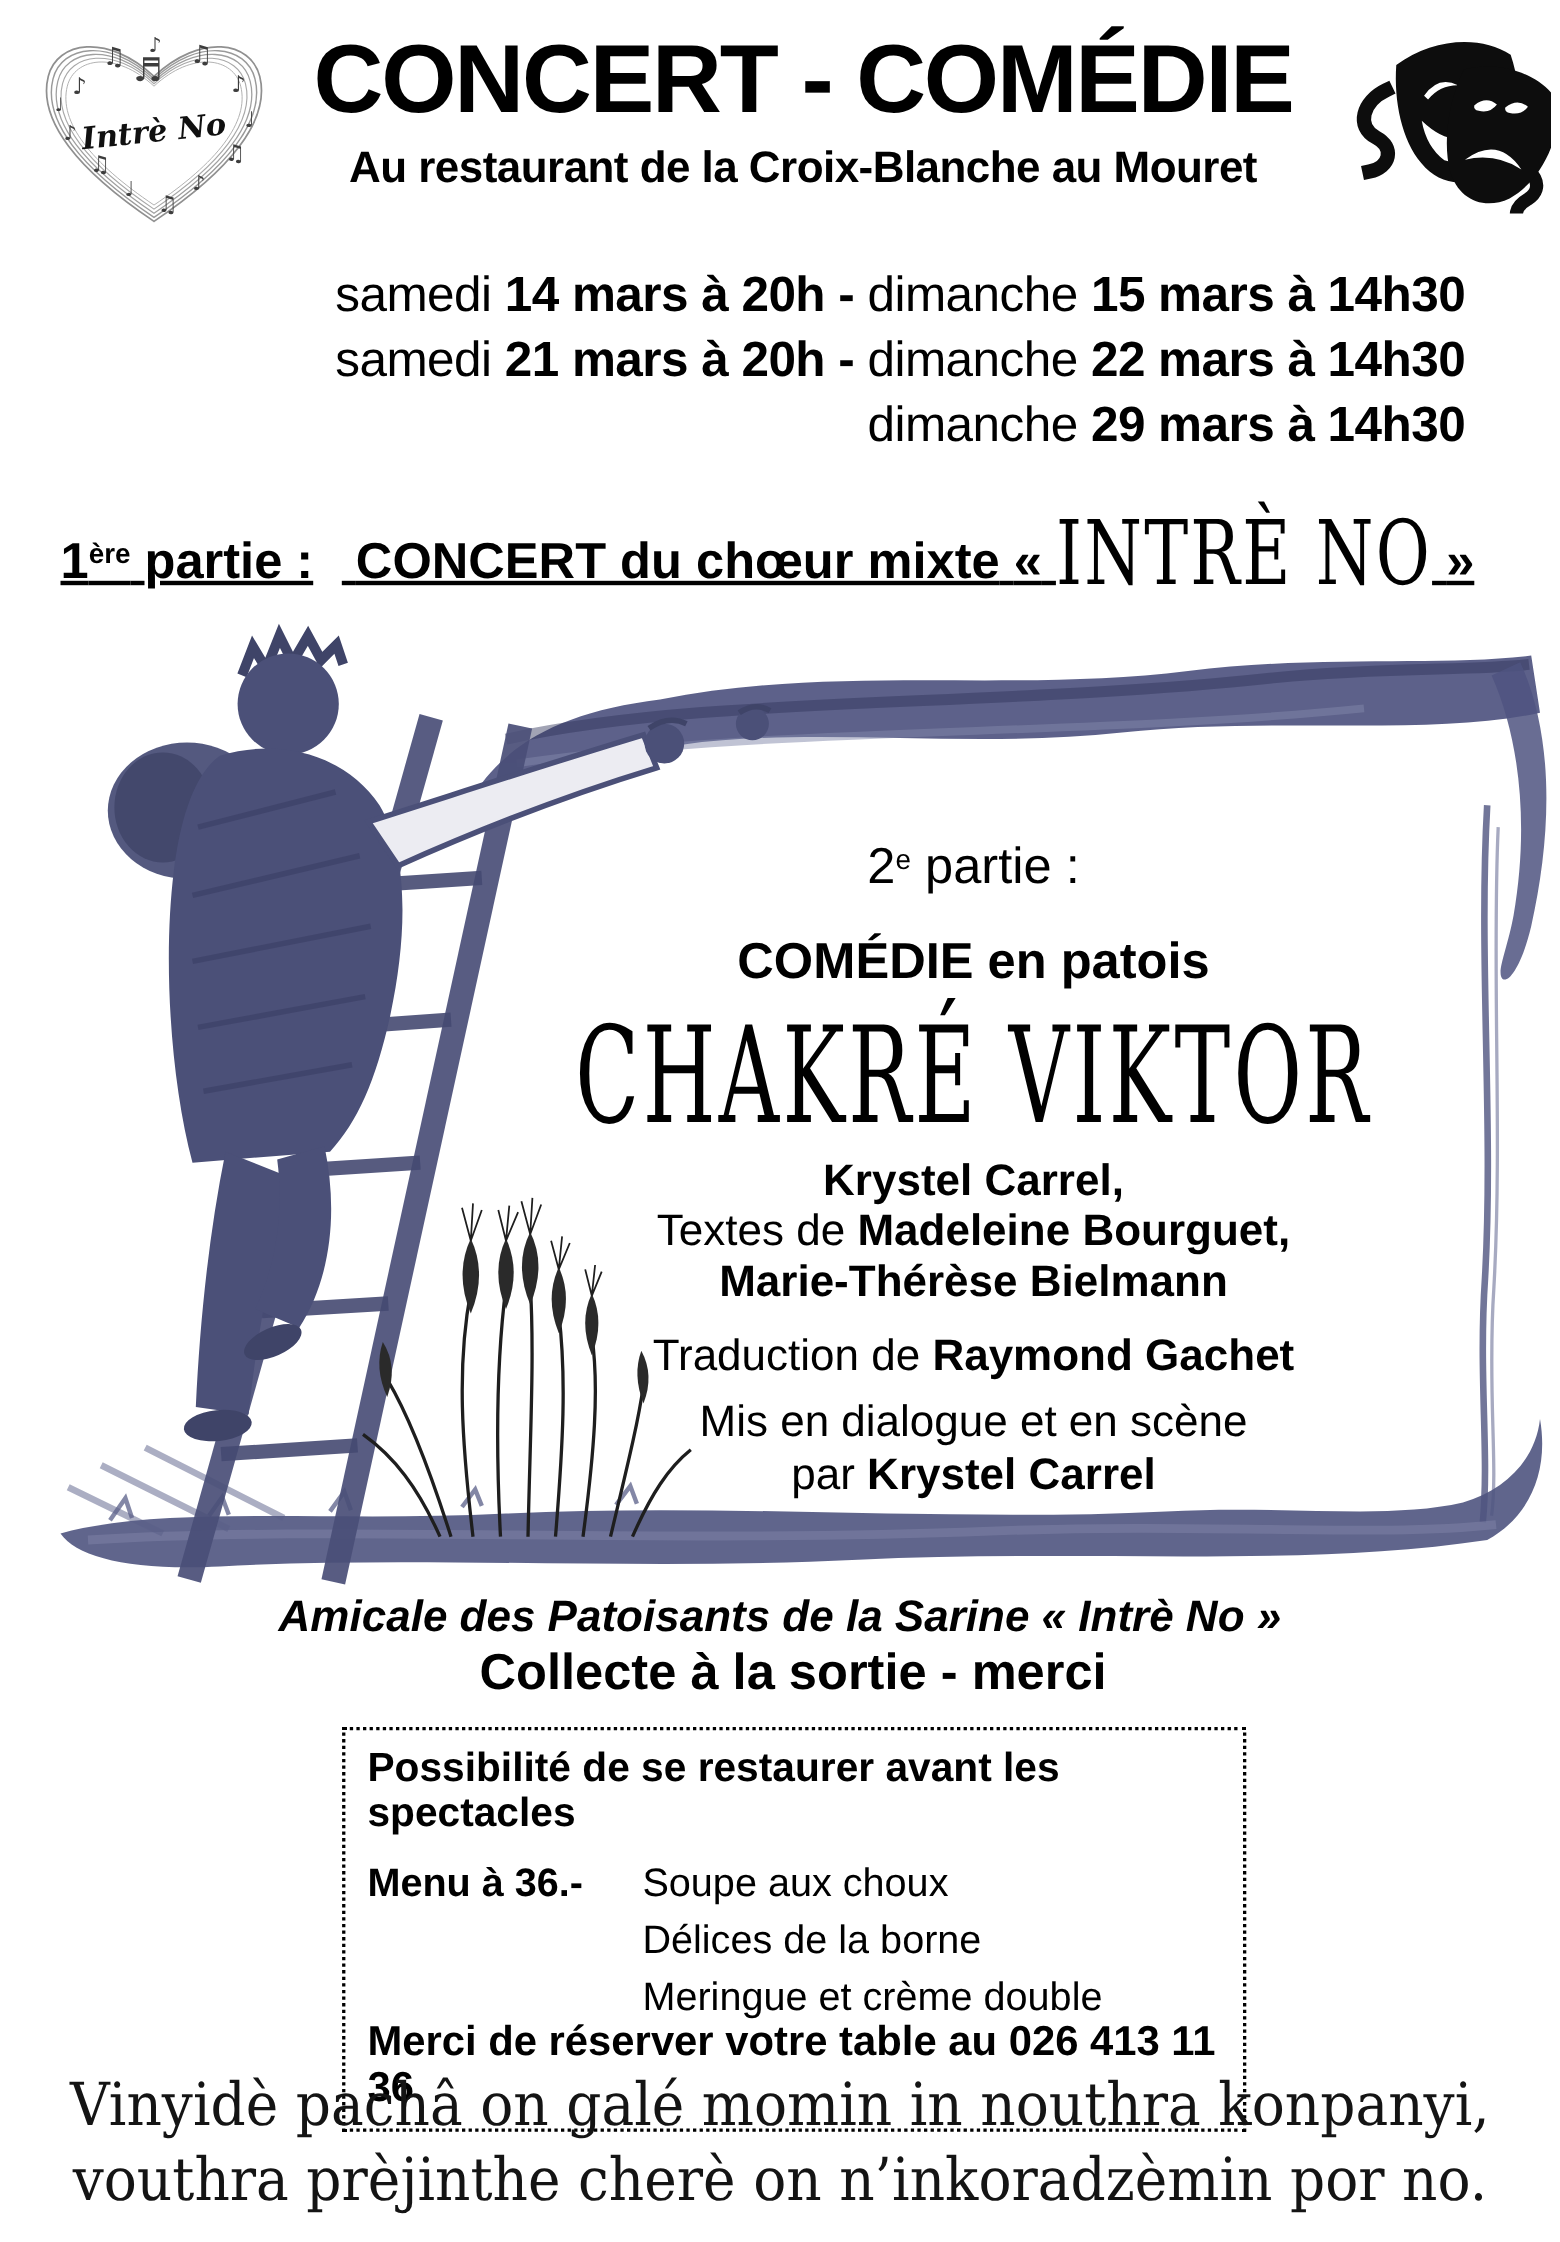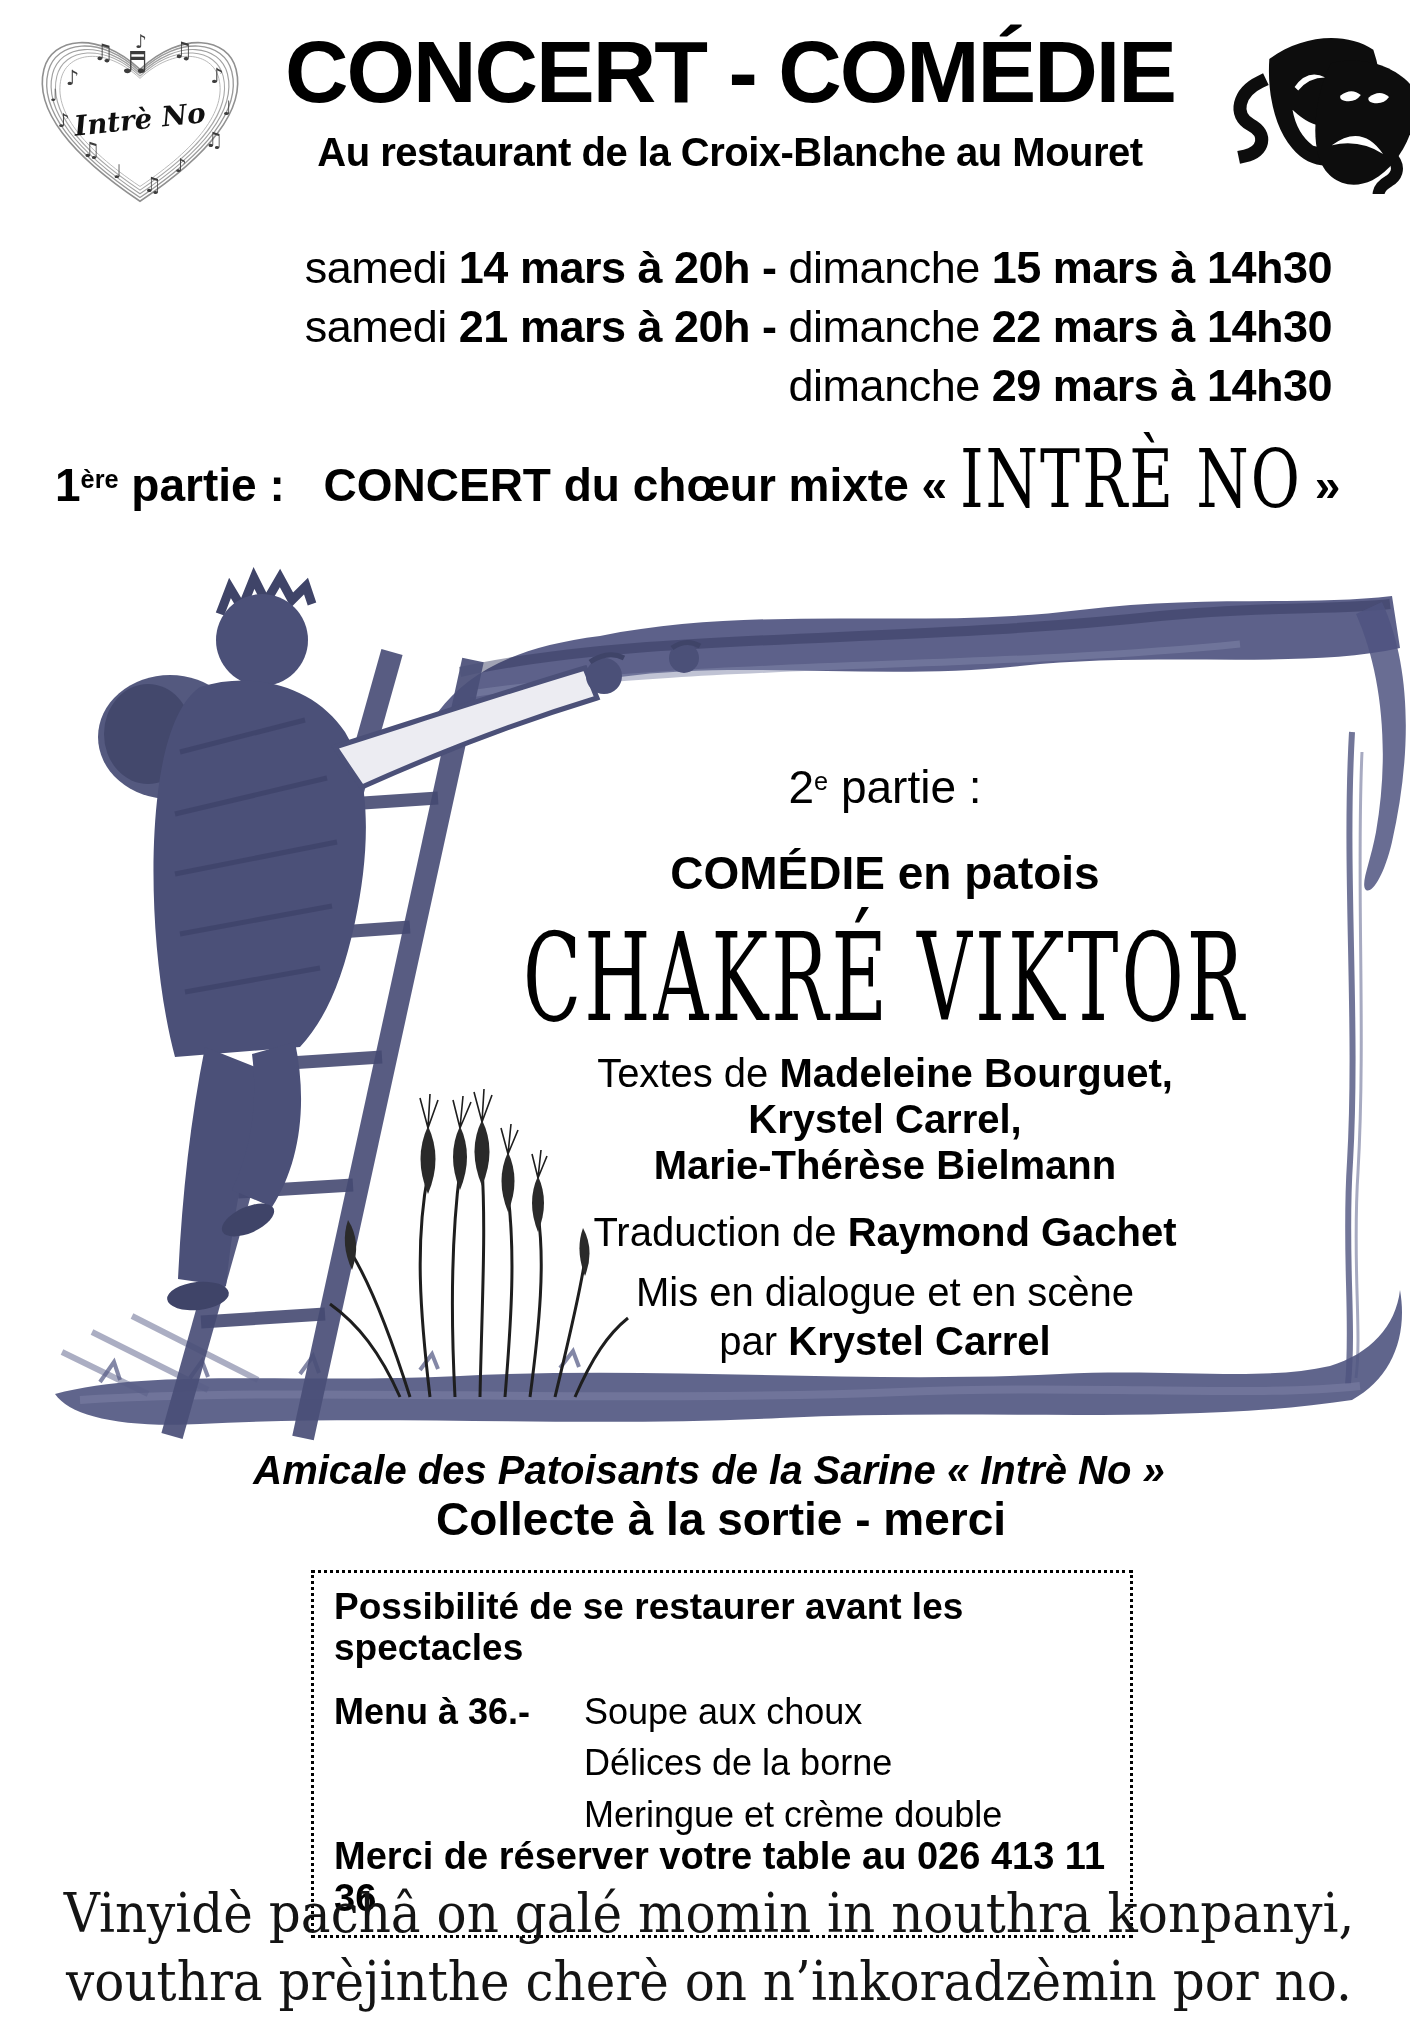--- a/index.html
+++ b/index.html
@@ -13,21 +13,21 @@
   .main-title { margin:0; font-size:88px; font-weight:700; letter-spacing:-2px; line-height:1.05; white-space:nowrap; }
   .subtitle   { margin:12px 0 0 0; font-size:40px; font-weight:700; letter-spacing:-0.5px; white-space:nowrap; }
   .masks { position:absolute; left:1230px; top:26px; width:180px; height:168px; }
 
   
   .dates { position:absolute; top:238px; right:86px; text-align:right;
            font-size:45px; line-height:59px; letter-spacing:-0.5px; white-space:nowrap; }
   .dates b { font-weight:700; }
 
   
-  .part1 { position:absolute; top:449px; left:55px; width:1360px; font-size:46px; font-weight:700; white-space:nowrap; }
+  .part1 { position:absolute; top:474px; left:55px; width:1360px; font-size:46px; font-weight:700; white-space:nowrap;text-decoration:underline; }
   .sup { font-size:0.55em; position:relative; top:-0.5em; }
   .gap { display:inline-block; width:26px; }
   .rough {
     font-family:"DejaVu Serif", serif; font-weight:400; display:inline-block;
     font-size:60px; letter-spacing:2px; transform:scaleY(1.35); transform-origin:50% 72%;
     vertical-align:-4px;
   }
 
   
   .sketch { position:absolute; left:0; top:552px; width:1418px; height:908px; }
@@ -233,25 +233,25 @@
     <span>2</span><span class="sup">e</span>
     <span>partie :</span>
   </div>
   <div class="frametext genre">
     <span>COMÉDIE</span>
     <span>en patois</span>
   </div>
   <div class="frametext playtitle">CHAKRÉ VIKTOR</div>
   <div class="frametext authors">
     <div>
+      <b>Krystel Carrel,</b>
+    </div>
+    <div>
       <span>Textes de</span>
       <b>Madeleine Bourguet,</b>
-    </div>
-    <div>
-      <b>Krystel Carrel,</b>
     </div>
     <div>
       <b>Marie-Thérèse Bielmann</b>
     </div>
   </div>
   <div class="frametext traduction">
     <span>Traduction de</span>
     <b>Raymond Gachet</b>
   </div>
   <div class="frametext staging">

